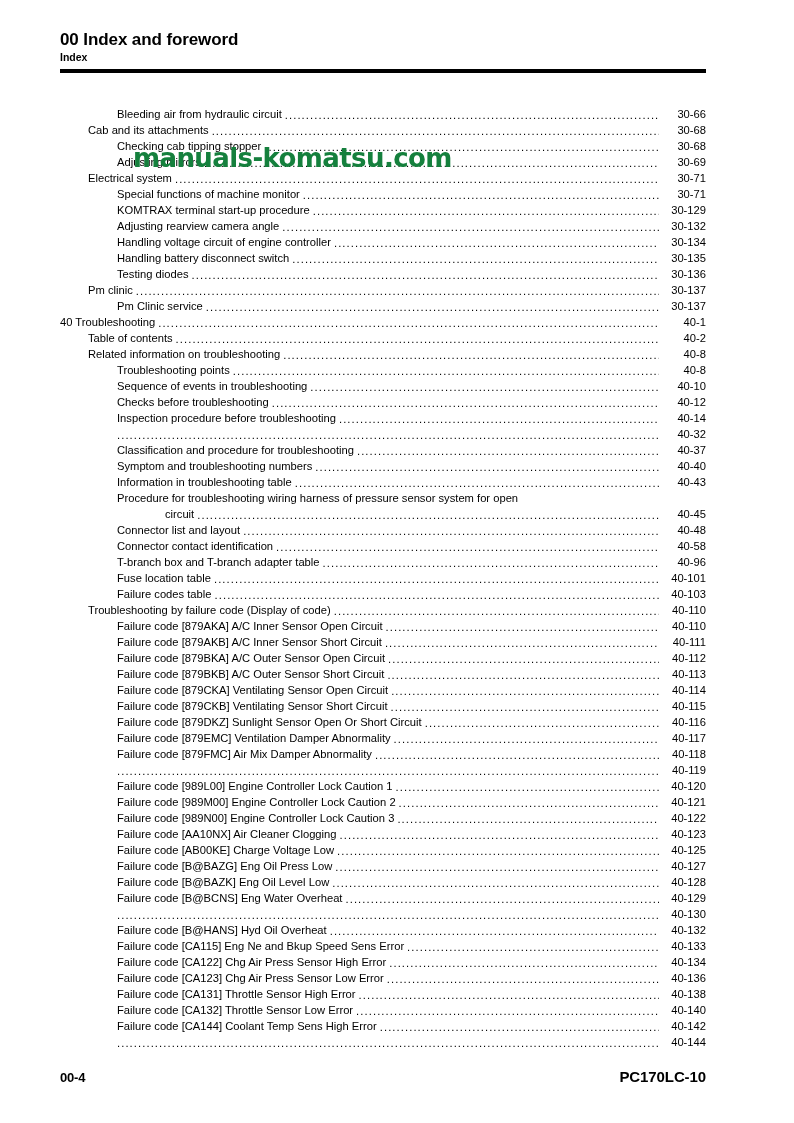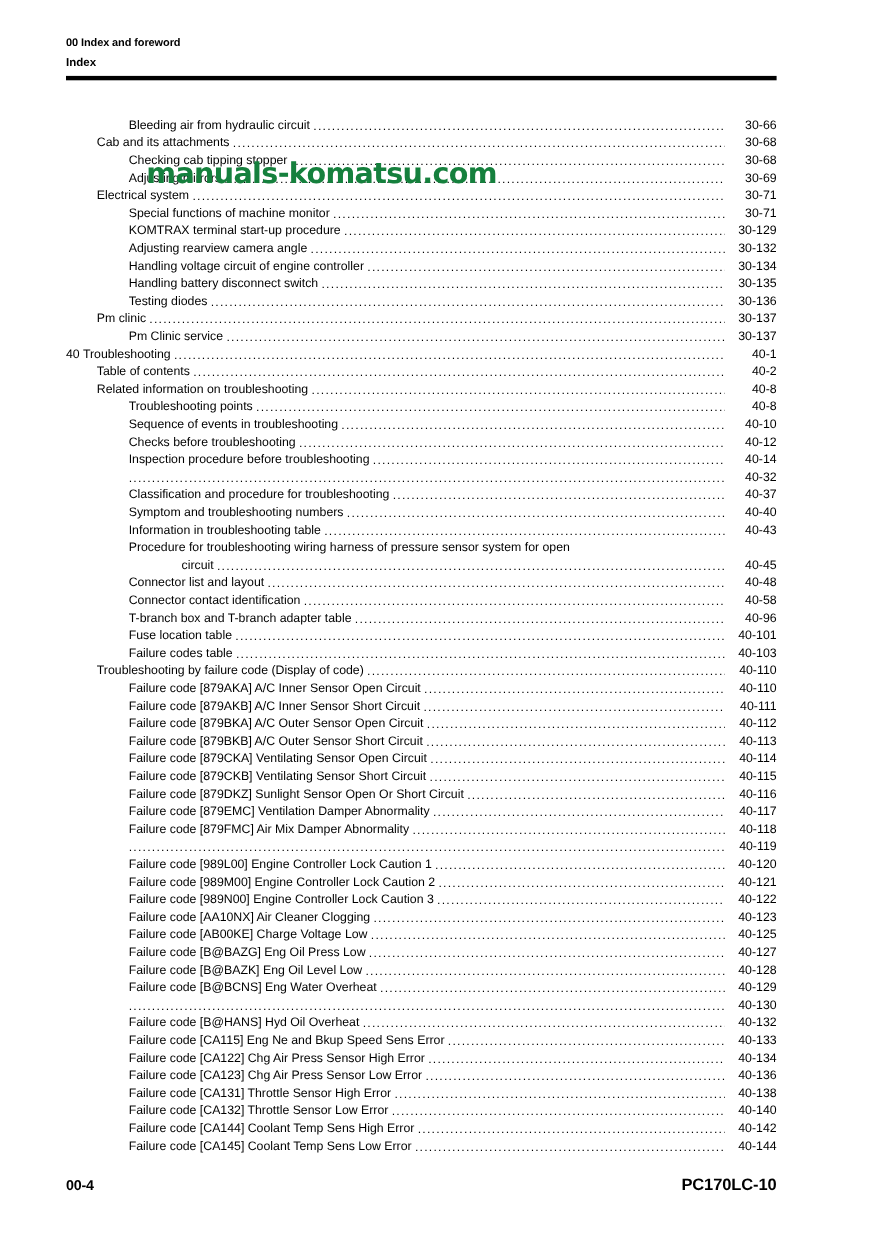--- a/index.html
+++ b/index.html
@@ -25,21 +25,21 @@
   }
 
   
   .page-header {
     position: absolute;
     left: 60px;
     top: 30px;
     width: 646px;
   }
   .header-title {
-    font-size: 10px;
+    font-size: 17px;
     font-weight: bold;
     letter-spacing: -0.1px;
     line-height: 19px;
     margin: 0;
   }
   .header-subtitle {
     font-size: 10.5px;
     font-weight: bold;
     line-height: 14px;
     margin: 0;
@@ -440,21 +440,20 @@
         <span class="toc-label">Failure code [CA132] Throttle Sensor Low Error</span>
         <span class="toc-dots"></span>
         <span class="toc-page">40-140</span>
       </div>
       <div class="toc-row lvl3">
         <span class="toc-label">Failure code [CA144] Coolant Temp Sens High Error</span>
         <span class="toc-dots"></span>
         <span class="toc-page">40-142</span>
       </div>
       <div class="toc-row lvl3">
-        <span class="toc-label">Failure code [CA145] Coolant Temp Sens Low Error</span>
         <span class="toc-dots"></span>
         <span class="toc-page">40-144</span>
       </div>
     </div>
 
   <div class="watermark">manuals-komatsu.com</div>
 
   <div class="page-footer">
     <div class="footer-page-number">00-4</div>
     <div class="footer-model">PC170LC-10</div>

